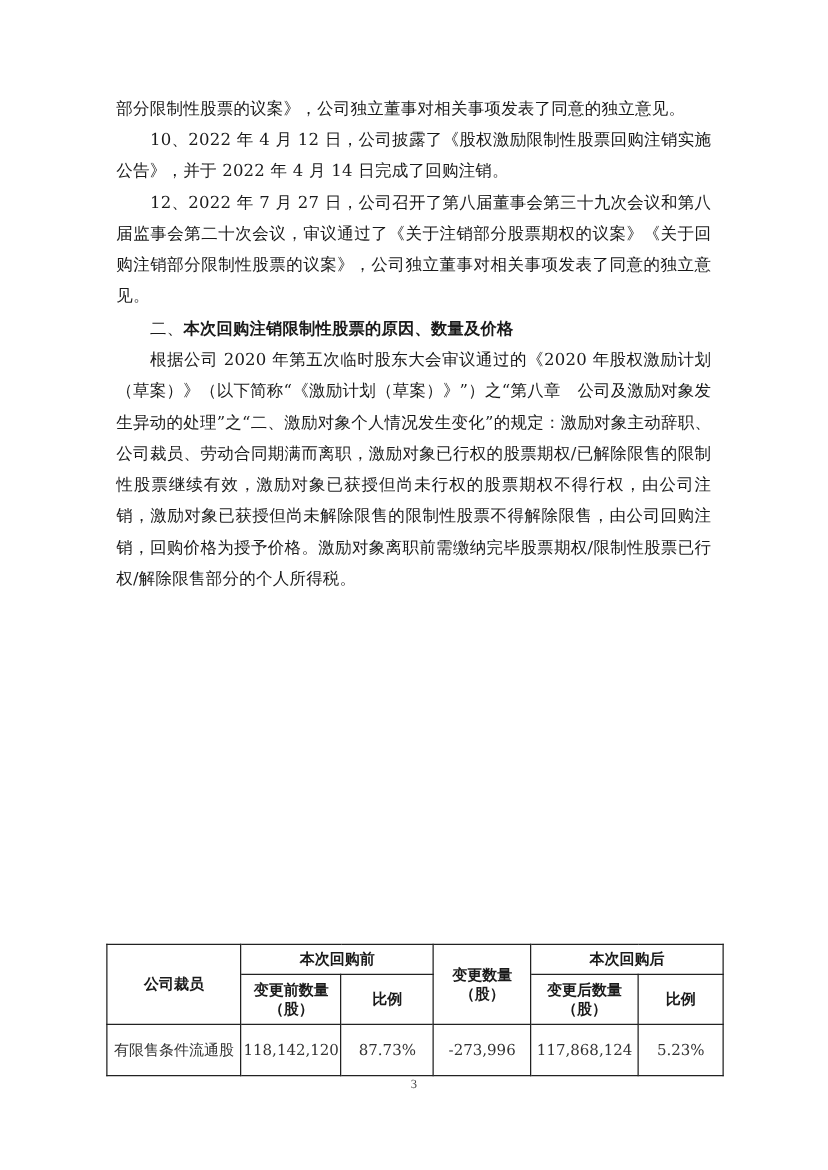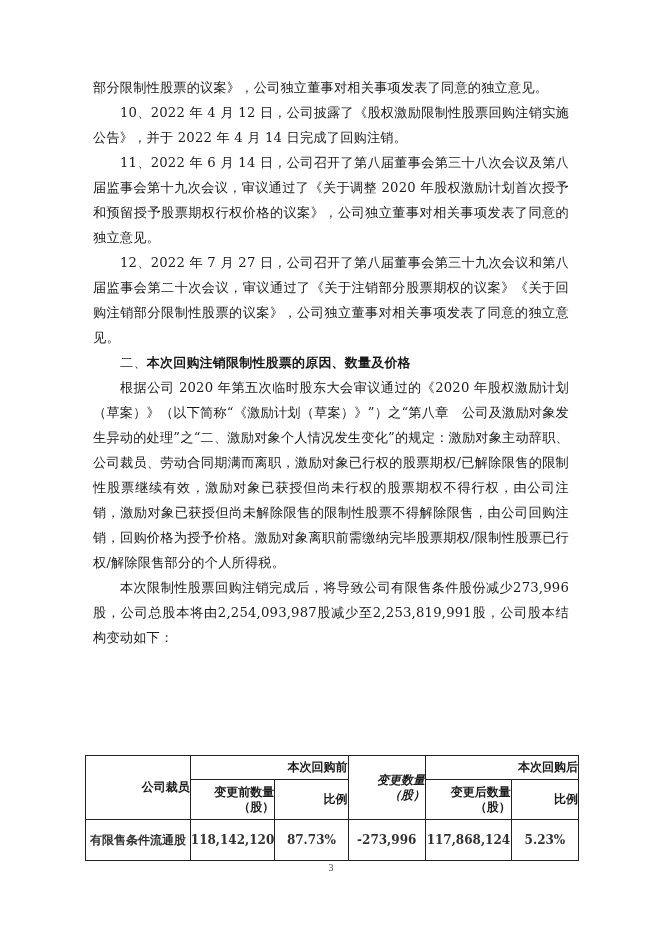--- a/index.html
+++ b/index.html
@@ -4,55 +4,53 @@
 <style>
   html, body { margin: 0; padding: 0; background: #ffffff; }
   body { width: 662px; height: 936px; position: relative; overflow: hidden;
          font-family: "DejaVu Serif", "Liberation Serif", serif; color: #1a1a1a; }
   .page { position: absolute; left: 93px; top: 55px; width: 476px; margin-top: 20px; }
   .p { font-size: 13.2px; line-height: 25px; margin: 0; text-align: justify; text-align-last: left; letter-spacing: 0.2px; }
   .indent { text-indent: 27px; }
   .h { font-family: Liberation Sans, sans-serif; font-weight: bold; font-size: 13px; }
   table { border-collapse: collapse; position: absolute; left: 85px; top: 755px; width: 494px;
           font-family: "DejaVu Serif", "Liberation Serif", serif; }
-  td, th { border: 1px solid #222; text-align: center; padding: 0; font-weight: bold; }
-  th { font-family: "DejaVu Sans", "Liberation Sans", sans-serif; font-weight: bold; font-size: 12px; line-height: 15px; text-align: right; }
+  td, th { border: 1px solid #222; text-align: center; padding: 0; }
+  th { font-family: "DejaVu Sans", "Liberation Sans", sans-serif; font-weight: bold; font-size: 12px; line-height: 15px; }
   td { font-size: 12px; height: 40px; color: #333; }
   .row1 th { height: 23px; }
   .row2 th { height: 39px; }
   .pgnum { position: absolute; top: 862px; left: 0; width: 662px; text-align: center;
            font-size: 10px; color: #444; font-family: "Liberation Serif", serif; }
 </style>
 </head>
 <body>
 
 <div class="page">
   <p class="p">部分限制性股票的议案》，公司独立董事对相关事项发表了同意的独立意见。</p>
   <p class="p indent">10、2022 年 4 月 12 日，公司披露了《股权激励限制性股票回购注销实施公告》，并于 2022 年 4 月 14 日完成了回购注销。</p>
-  <p class="p indent">11、2022 年 6 月 14 日，公司召开了第八届董事会第三十八次会议及第八届监事会第十九次会议，审议通过了《关于调整 2020 年股权激励计划首次授予和预留授予股票期权行权价格的议案》，公司独立董事对相关事项发表了同意的独立意见。</p>
   <p class="p indent">12、2022 年 7 月 27 日，公司召开了第八届董事会第三十九次会议和第八届监事会第二十次会议，审议通过了《关于注销部分股票期权的议案》《关于回购注销部分限制性股票的议案》，公司独立董事对相关事项发表了同意的独立意见。</p>
   <p class="p indent"><span>二、</span><span class="h">本次回购注销限制性股票的原因、数量及价格</span></p>
   <p class="p indent">根据公司 2020 年第五次临时股东大会审议通过的《2020 年股权激励计划（草案）》（以下简称“《激励计划（草案）》”）之“第八章　公司及激励对象发生异动的处理”之“二、激励对象个人情况发生变化”的规定：激励对象主动辞职、公司裁员、劳动合同期满而离职，激励对象已行权的股票期权/已解除限售的限制性股票继续有效，激励对象已获授但尚未行权的股票期权不得行权，由公司注销，激励对象已获授但尚未解除限售的限制性股票不得解除限售，由公司回购注销，回购价格为授予价格。激励对象离职前需缴纳完毕股票期权/限制性股票已行权/解除限售部分的个人所得税。</p>
-  <p class="p indent">本次限制性股票回购注销完成后，将导致公司有限售条件股份减少273,996股，公司总股本将由2,254,093,987股减少至2,253,819,991股，公司股本结构变动如下：</p>
 </div>
 
 <table>
   <colgroup>
     <col style="width:108px">
       <col style="width:80px">
       <col style="width:74px">
       <col style="width:78px">
       <col style="width:86px">
       <col style="width:68px">
   </colgroup>
   <tbody>
       <tr class="row1">
     <th rowspan="2">公司裁员</th>
     <th colspan="2">本次回购前</th>
-    <th rowspan="2"><span style="display:inline-block;width:60px;font-style:italic;">变更数量（股）</span></th>
+    <th rowspan="2"><span style="display:inline-block;width:60px;">变更数量（股）</span></th>
     <th colspan="2">本次回购后</th>
   </tr>
   <tr class="row2">
     <th><span style="display:inline-block;width:60px;">变更前数量（股）</span></th>
     <th>比例</th>
     <th><span style="display:inline-block;width:60px;">变更后数量（股）</span></th>
     <th>比例</th>
   </tr>
   <tr>
     <td>有限售条件流通股</td>

